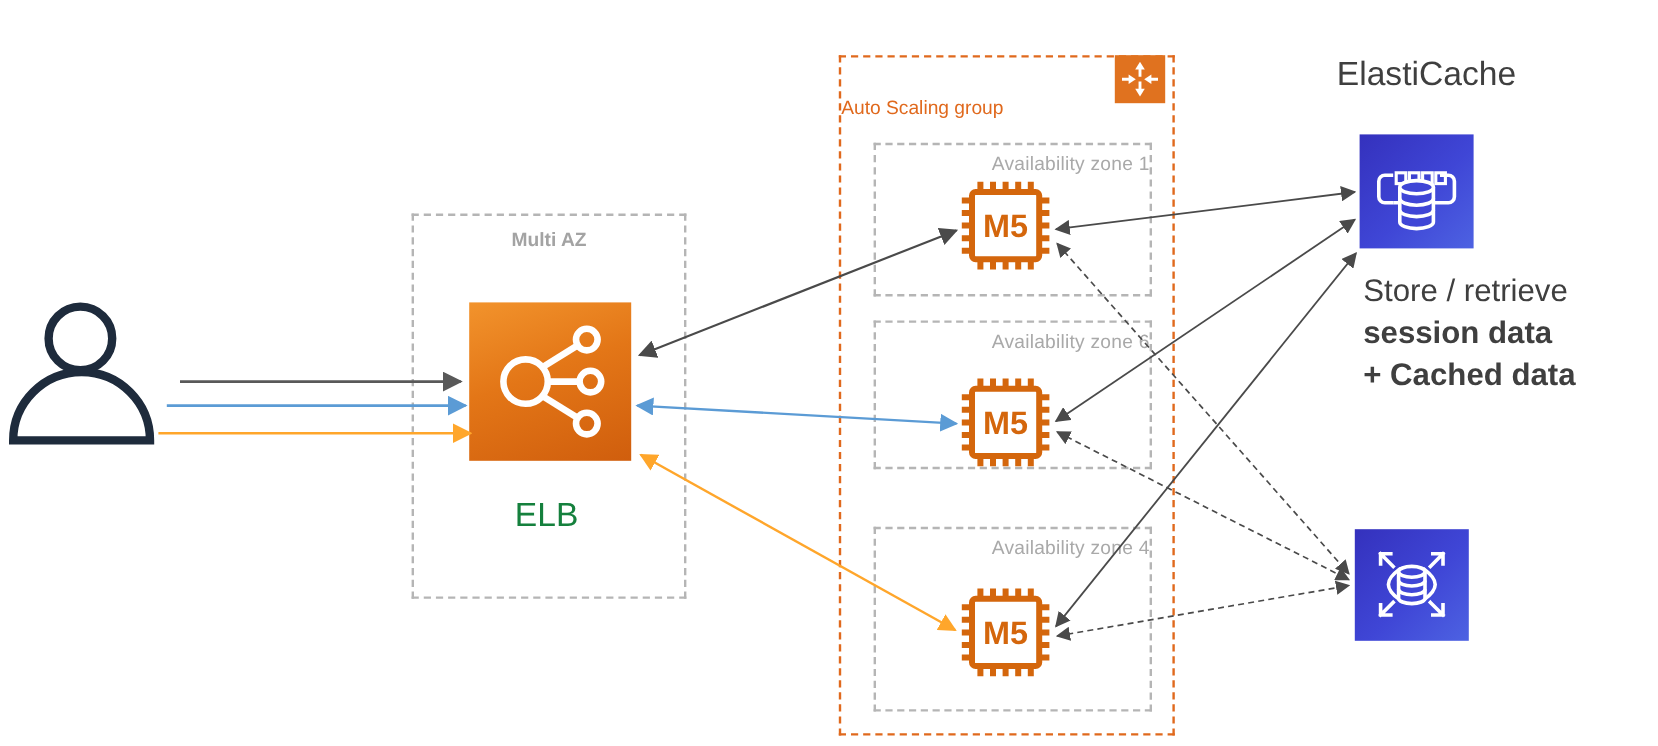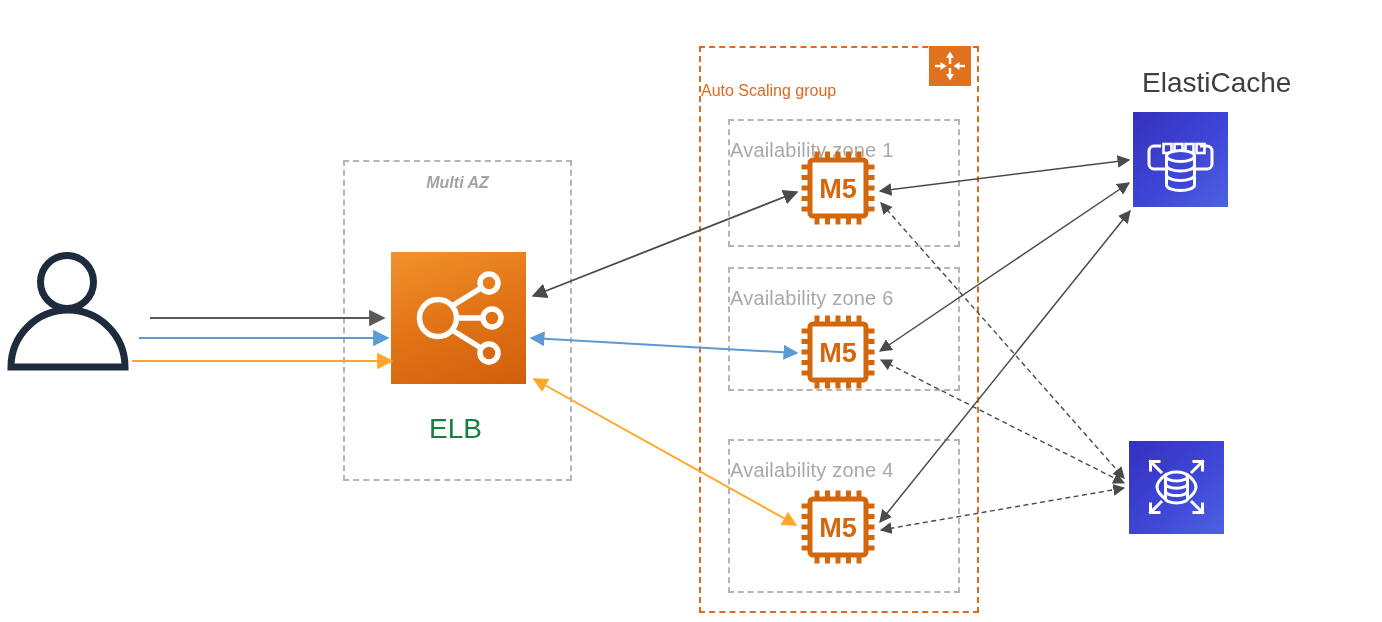--- a/index.html
+++ b/index.html
@@ -5,22 +5,22 @@
   html,body{margin:0;padding:0;background:#ffffff;}
   #canvas{
     position:relative;width:1382px;height:622px;background:#ffffff;overflow:hidden;
     font-family:"Liberation Sans", sans-serif;
   }
   .abs{position:absolute;}
   
   .dash-gray{border:2px dashed #b5b5b5;background:transparent;}
   .dash-orange{border:2px dashed #E0691D;background:transparent;}
   .zone-label{
-    width:100%;text-align:left;color:#a9a9a9;font-size:20px;line-height:16px;
-    padding-top:9px;letter-spacing:.2px;margin-top:12px;
+    width:100%;text-align:right;color:#a9a9a9;font-size:16px;line-height:16px;
+    padding-top:9px;letter-spacing:.2px;
   }
   .multi-az-label{
     width:100%;text-align:center;color:#a3a3a3;font-size:16px;font-weight:bold;
     padding-top:12px;
   }
   .asg-label{
     width:100%;color:#E0691D;font-size:16px;padding-top:34px;
   }
   .elb-box{
     background:linear-gradient(160deg,#F2932C 0%,#E37617 45%,#D05E0D 100%);
@@ -39,21 +39,21 @@
 </head>
 <body>
 
 <div id="canvas">
 
   <svg class="abs" style="left:6px;top:243px;" width="135" height="135" viewBox="0 0 135 135" aria-hidden="true">
     <circle cx="61" cy="39" r="26.5" fill="none" stroke="#1E2B3C" stroke-width="7"></circle>
     <path d="M5,124 a57,57 0 0 1 114,0 z" fill="none" stroke="#1E2B3C" stroke-width="7" stroke-linejoin="miter"></path>
   </svg>
 
-  <div class="abs dash-gray" style="left:343px;top:160px;width:225px;height:317px;font-style:italic;">
+  <div class="abs dash-gray" style="left:343px;top:178px;width:225px;height:317px;">
     <div class="multi-az-label">Multi AZ</div>
   </div>
 
   <div class="abs elb-box" style="left:391px;top:252px;width:135px;height:132px;">
     <svg width="135" height="132" viewBox="0 0 135 132">
       <g stroke="#ffffff" stroke-width="5.5" fill="none">
         <circle cx="47" cy="66" r="18.5"></circle>
         <line x1="61" y1="54" x2="90" y2="36"></line>
         <line x1="65.5" y1="66" x2="91" y2="66"></line>
         <line x1="61" y1="78" x2="90" y2="96"></line>
@@ -166,41 +166,46 @@
       <line x1="66" y1="17" x2="74.5" y2="17"></line>
         <line x1="66" y1="27.5" x2="74.5" y2="27.5"></line>
         <line x1="66" y1="38" x2="74.5" y2="38"></line>
         <line x1="66" y1="48.5" x2="74.5" y2="48.5"></line>
         <line x1="66" y1="59" x2="74.5" y2="59"></line>
       <rect x="10" y="10" width="56" height="56" rx="3" fill="#ffffff"></rect>
     </g>
     <text x="38" y="47.5" text-anchor="middle" font-size="27" font-weight="bold" fill="#D4660C">M5</text>
   </svg>
 
-  <div class="abs ec-title" style="left:1114px;top:67px;margin-left:28px;">ElastiCache</div>
+  <div class="abs ec-title" style="left:1114px;top:46px;">ElastiCache</div>
   <div class="abs blue-box" style="left:1133px;top:112px;width:95px;height:95px;">
     <svg width="95" height="95" viewBox="0 0 95 95">
       <g stroke="#ffffff" fill="none" stroke-width="3">
         <path d="M28,34 h-7 a5,5 0 0 0 -5,5 v13 a5,5 0 0 0 5,5 h7"></path>
         <path d="M67,34 h7 a5,5 0 0 1 5,5 v13 a5,5 0 0 1 -5,5 h-7"></path>
         <g stroke-width="2.6">
           <rect x="30.5" y="32" width="8" height="9"></rect>
           <rect x="41.5" y="32" width="8" height="9"></rect>
           <rect x="52.5" y="32" width="8" height="9"></rect>
           <rect x="63.5" y="32" width="8" height="9"></rect>
         </g>
         <path d="M28,57 h6 M67,57 h-6"></path>
       </g>
       <g stroke="#ffffff" stroke-width="3">
         <path d="M33.5,44 v29 a14,5.5 0 0 0 28,0 v-29" fill="#3F46D6"></path>
         <ellipse cx="47.5" cy="44" rx="14" ry="5.5" fill="#3F46D6"></ellipse>
         <path d="M33.5,53.5 a14,5.5 0 0 0 28,0 M33.5,63 a14,5.5 0 0 0 28,0" fill="none"></path>
       </g>
     </svg>
   </div>
+  <div class="abs icon-caption" style="left:1136px;top:225px;">
+    <div>Store / retrieve</div>
+    <div class="bold">session data</div>
+    <div class="bold">+ Cached data</div>
+  </div>
 
   <div class="abs blue-box" style="left:1129px;top:441px;width:95px;height:93px;">
     <svg width="95" height="93" viewBox="0 0 95 93">
       <g stroke="#ffffff" fill="none" stroke-width="3" stroke-linecap="square">
         <path d="M32,31 L21.5,20.5 M21.5,29 V20.5 H30"></path>
         <path d="M63,31 L73.5,20.5 M73.5,29 V20.5 H65"></path>
         <path d="M32,61 L21.5,71.5 M21.5,63 V71.5 H30"></path>
         <path d="M63,61 L73.5,71.5 M73.5,63 V71.5 H65"></path>
         <path d="M37,33.5 c-6,4.5 -9,8.5 -9,12.5 c0,4 3,8 9,12.5"></path>
         <path d="M58,33.5 c6,4.5 9,8.5 9,12.5 c0,4 -3,8 -9,12.5"></path>

